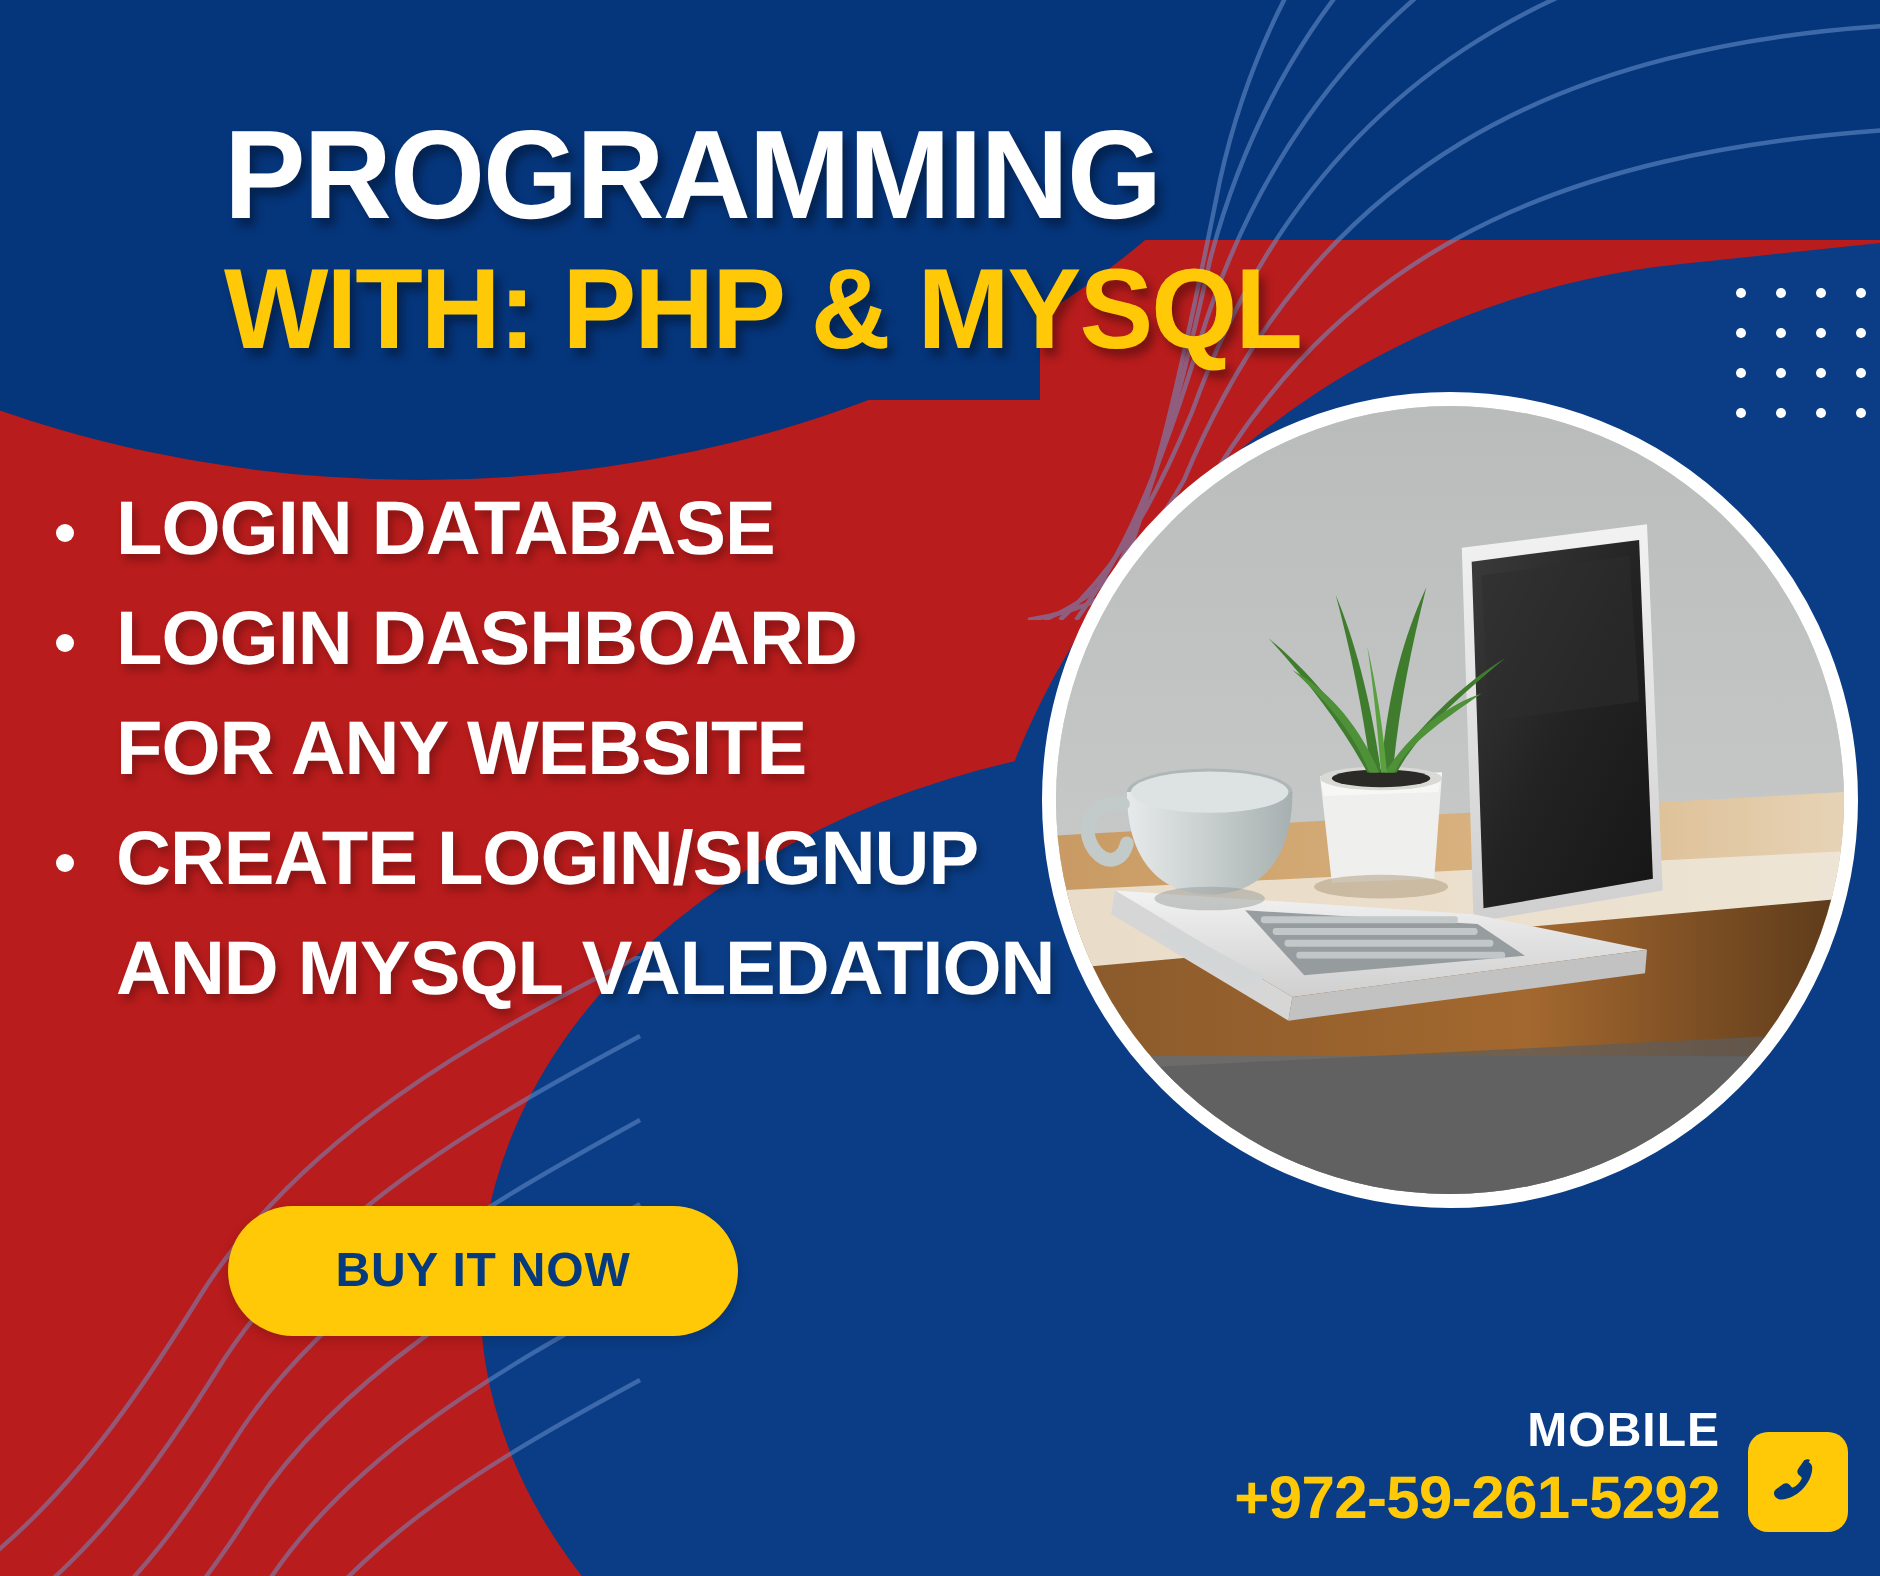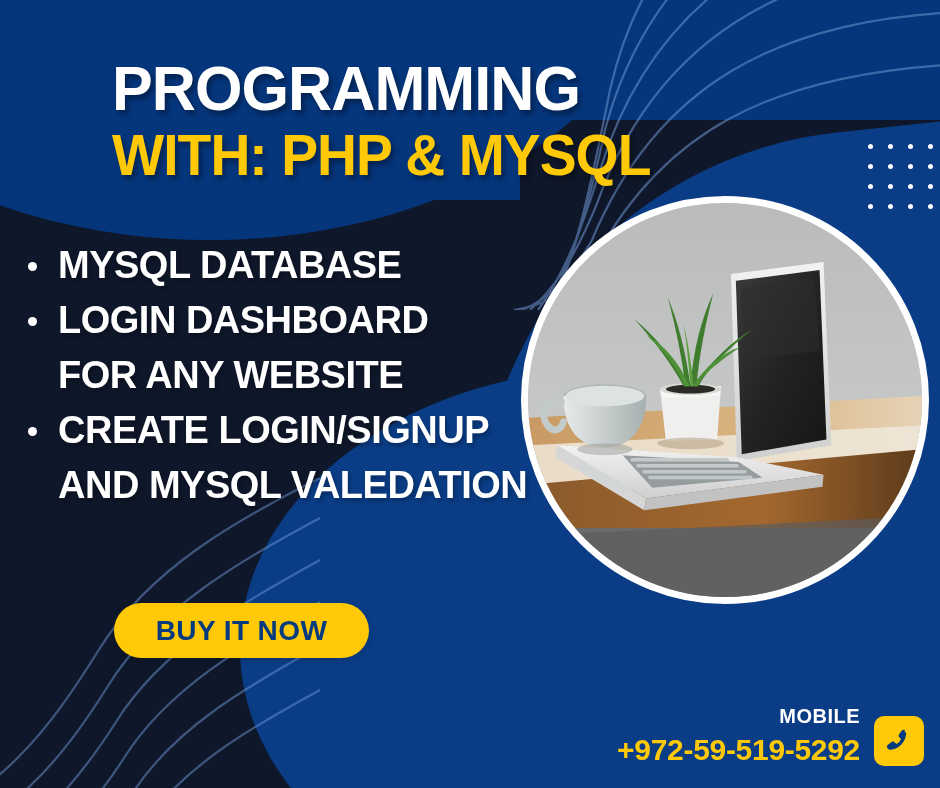--- a/index.html
+++ b/index.html
@@ -1,20 +1,20 @@
 <!DOCTYPE html>
 <html><head>
 <meta charset="utf-8">
 <style>
   html,body{margin:0;padding:0;background:#0450AE;}
   body{width:940px;height:788px;overflow:hidden;font-family:"Liberation Sans",sans-serif;}
 
   .poster{
     position:relative;width:940px;height:788px;overflow:hidden;
-    background:#0f172a;
+    background:#b91c1c;
   }
   .navy-top2{
     position:absolute;left:-260px;top:-420px;width:940px;height:660px;
     background:#05357B;border-radius:50%;
   }
   .navy-top-fill{
     position:absolute;left:0;top:0;width:940px;height:120px;background:#05357B;
   }
   .navy-top-fill2{
     position:absolute;left:0;top:0;width:520px;height:200px;background:#05357B;
@@ -80,36 +80,36 @@
     position:relative;color:#ffffff;font-weight:bold;font-size:38px;line-height:55px;
     padding-left:44px;letter-spacing:-.5px;white-space:pre-line;
     text-shadow:2px 3px 4px rgba(0,0,0,.28);
   }
   .bullets li::before{
     content:"";position:absolute;left:14px;top:24px;
     width:9px;height:9px;border-radius:50%;background:#ffffff;
   }
 
   .cta{
-    position:absolute;left:114px;top:603px;width:255px;height:55px;
+    position:absolute;left:114px;top:603px;width:255px;height:65px;
     background:#FFC907;border-radius:33px;border:0;cursor:pointer;
     color:#063A7E;font-family:"Liberation Sans",sans-serif;
-    font-weight:bold;font-size:28px;letter-spacing:.4px;
+    font-weight:bold;font-size:24px;letter-spacing:.4px;
     display:flex;align-items:center;justify-content:center;
     box-shadow:0 2px 6px rgba(0,0,0,.18);
   }
 
   
   .contact{
     position:absolute;right:16px;bottom:20px;
     display:flex;align-items:center;gap:14px;
   }
   .contact-text{text-align:right;}
   .contact-label{
-    color:#ffffff;font-weight:bold;font-size:20px;letter-spacing:.5px;line-height:24px;
+    color:#ffffff;font-weight:bold;font-size:24px;letter-spacing:.5px;line-height:24px;
   }
   .contact-number{
     color:#FFC907;font-weight:bold;font-size:30px;letter-spacing:-.3px;line-height:36px;
     margin-top:4px;white-space:nowrap;
   }
   .phone-badge{
     width:50px;height:50px;border-radius:10px;background:#FFC907;
     display:flex;align-items:center;justify-content:center;flex:0 0 auto;
     align-self:flex-end;margin-bottom:2px;
   }
@@ -268,33 +268,33 @@
       </svg>
     </div>
   </div>
 
   <div class="headline">
     <div class="h-main">PROGRAMMING</div>
     <div class="h-sub">WITH: PHP &amp; MYSQL</div>
   </div>
 
   <ul class="bullets">
-    <li>MYSQL DATABASE</li>
+    <li>LOGIN DATABASE</li>
     <li>LOGIN DASHBOARD
  FOR ANY WEBSITE</li>
     <li>CREATE LOGIN/SIGNUP
 AND MYSQL VALEDATION</li>
   </ul>
 
   <button class="cta">BUY IT NOW</button>
 
   <div class="contact">
     <div class="contact-text">
       <div class="contact-label">MOBILE</div>
-      <div class="contact-number">+972-59-519-5292</div>
+      <div class="contact-number">+972-59-261-5292</div>
     </div>
     <div class="phone-badge">
       <svg viewBox="0 0 24 24" xmlns="http://www.w3.org/2000/svg" fill="#063A7E">
         <path d="M17.2 2.6c-1.1-.6-2.3-.3-3 .7l-2.1 3c-.6.9-.5 2 .3 2.7l1 .9c.2.2.2.5.1.8-.7 1.5-1.9 2.8-3.4 3.6-.3.1-.6.1-.8-.1l-.9-1c-.7-.8-1.8-.9-2.7-.3l-3 2.1c-1 .7-1.3 1.9-.7 3 .6 1 1.7 1.6 2.9 1.5 3.2-.2 6.4-1.8 8.9-4.3 2.5-2.5 4.1-5.7 4.3-8.9.1-1.2-.5-2.3-1.5-2.9z"></path>
       </svg>
     </div>
   </div>
 
 </div>
 

